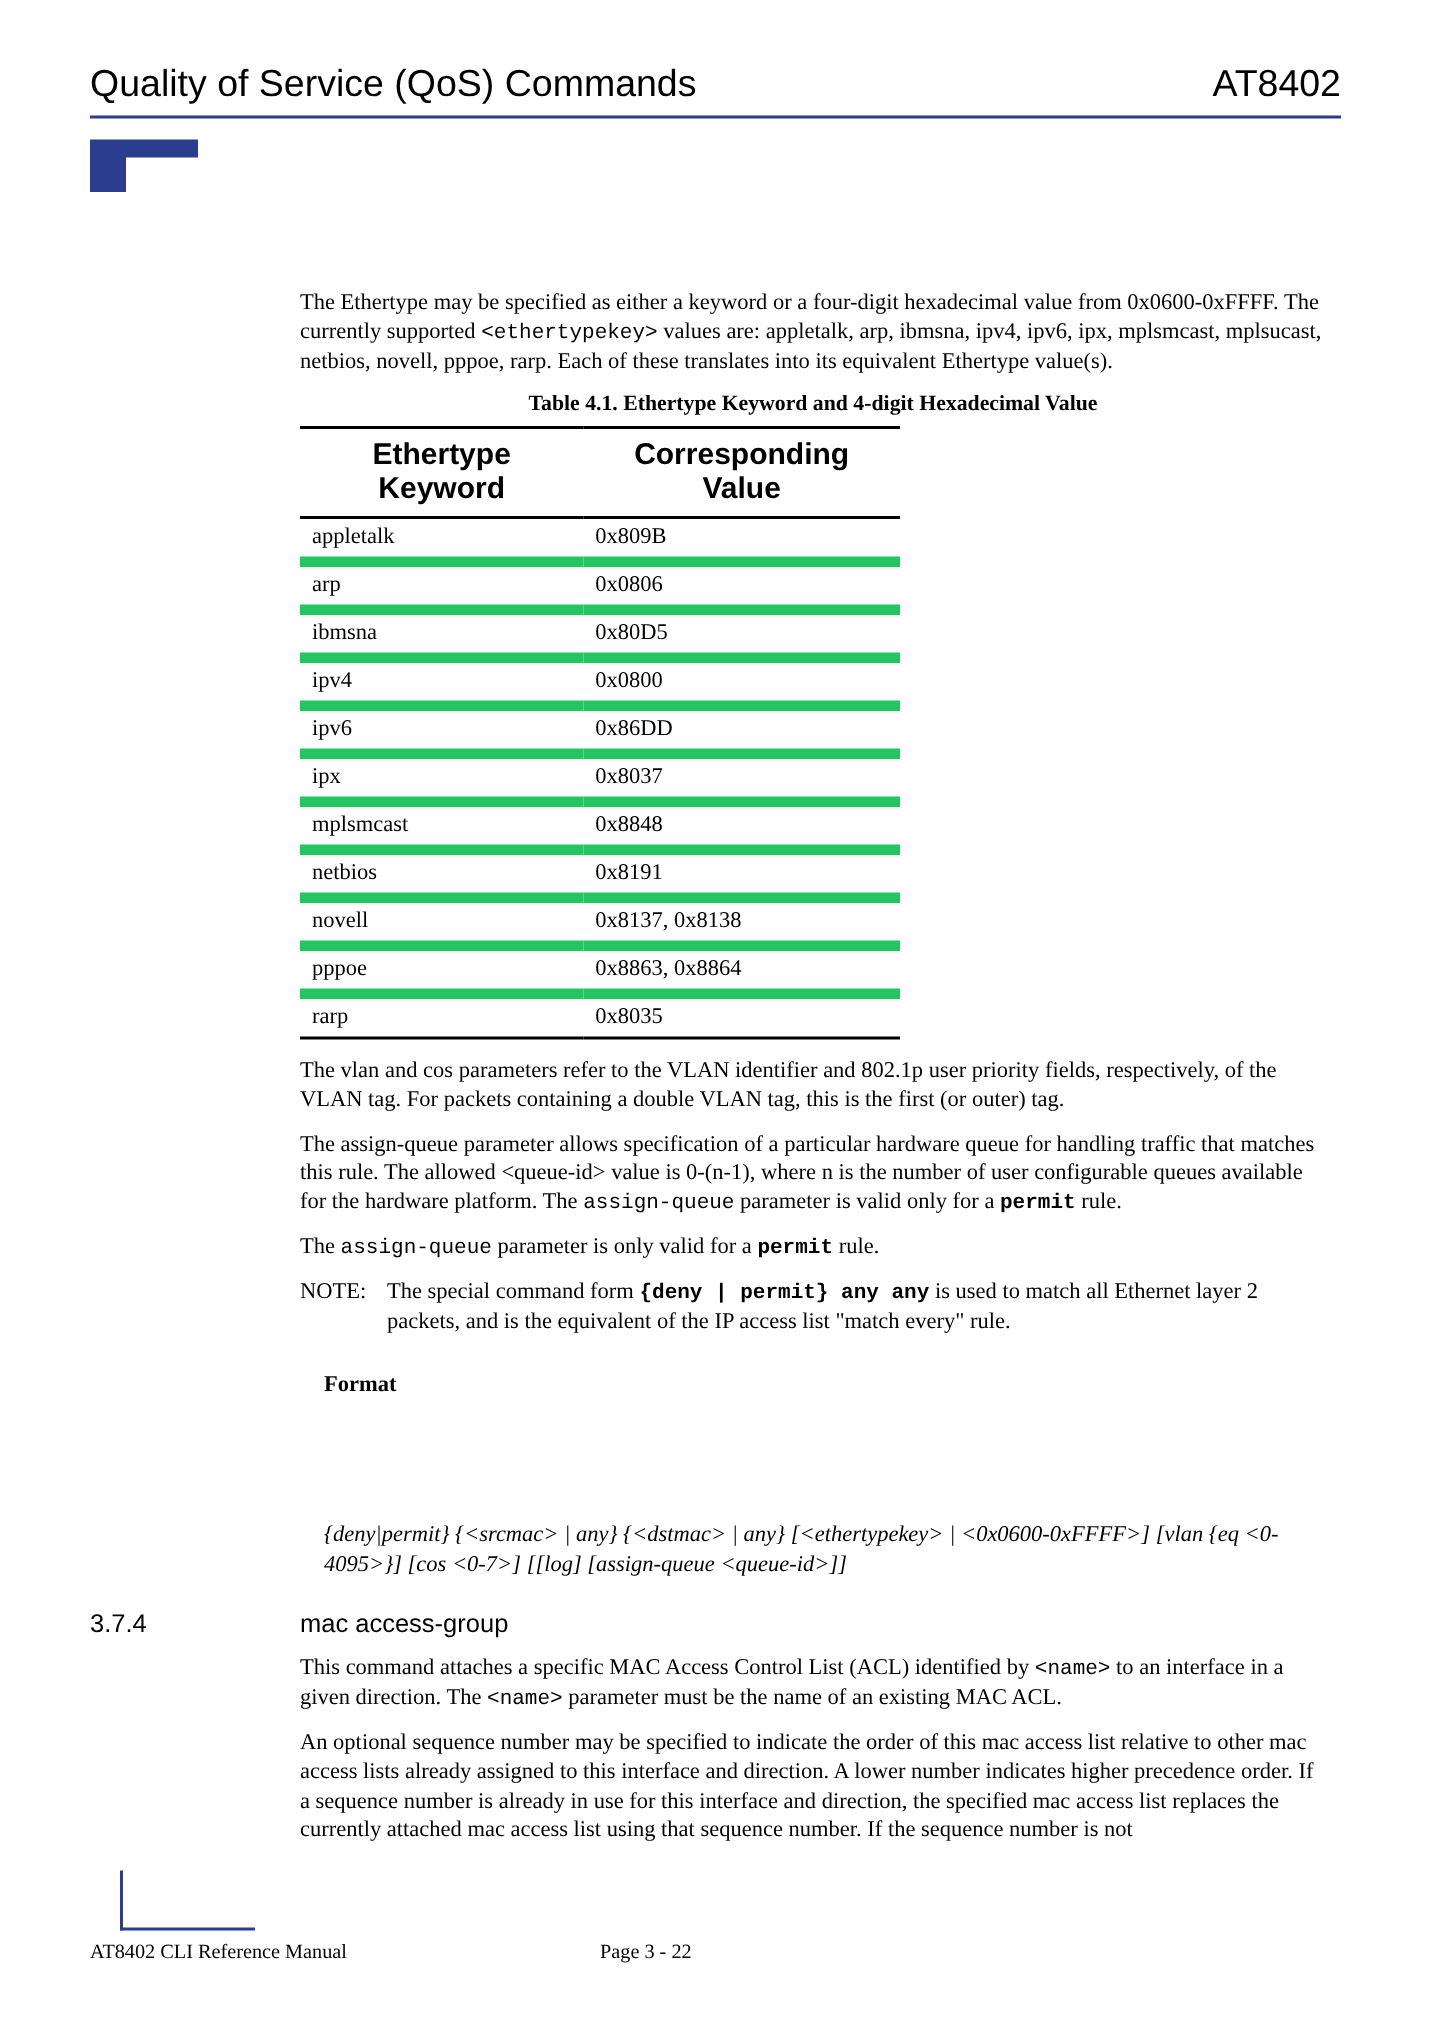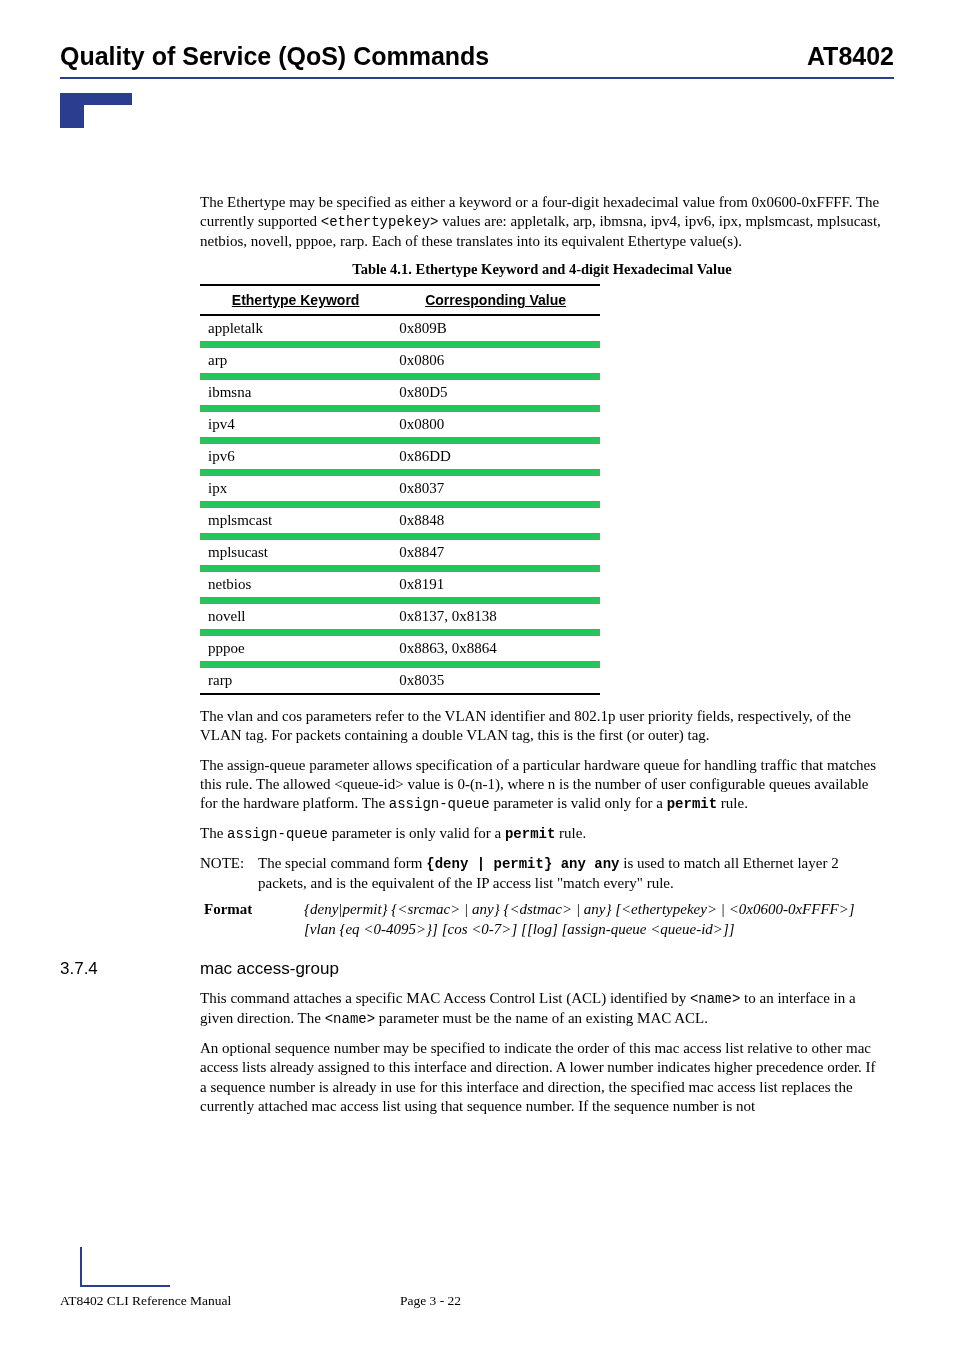--- a/index.html
+++ b/index.html
@@ -17,21 +17,21 @@
   }
   .page {
     padding: 42px 60px 0 60px;
     box-sizing: border-box;
   }
   .header-row {
     display: flex;
     justify-content: space-between;
     align-items: baseline;
     font-family: Arial, Helvetica, sans-serif;
-    font-weight: bold;
+    font-weight: normal;
     font-size: 25px;
     padding-bottom: 6px;
   }
   .header-rule {
     border: none;
     border-top: 2px solid #2a3d8f;
     margin: 0 0 14px 0;
   }
   .logo-block {
     position: relative;
@@ -64,38 +64,37 @@
   .bold { font-weight: bold; }
   .table-caption { font-weight: bold; margin: 6px 0 6px 0; font-size: 14.5px; text-align: center; }
   table.eth {
     border-collapse: collapse;
     width: 400px;
     margin-bottom: 12px;
   }
   table.eth th {
     font-family: Arial, Helvetica, sans-serif;
     font-weight: bold;
-    font-size: 14px;
+    font-size: 20px;
     padding: 6px 8px;
     border-top: 2px solid #000;
     border-bottom: 2px solid #000;
     text-align: center;
-    text-decoration: underline;
   }
   table.eth th:first-child { text-align: center; }
   table.eth td {
     padding: 4px 8px;
     border-bottom: 7px solid #22c55e;
     font-size: 15px;
   }
   table.eth tr:last-child td { border-bottom: 2px solid #000; }
-  .note-row { display: flex; margin: 6px 0 6px 0; line-height:1.28; }
+  .note-row { display: flex; margin: 6px 0 22px 0; line-height:1.28; }
   .note-label { width: 58px; flex: 0 0 58px; }
   .note-body { flex: 1; }
-  .def-row { display: flex; margin: 4px 4px; line-height: 1.35; }
+  .def-row { display: flex; margin: 4px 16px; line-height: 1.35; flex-direction: column; }
   .def-label { width: 100px; flex: 0 0 100px; font-weight: bold; }
   .def-body { flex: 1; font-style: italic; }
   .def-body.normal { font-style: normal; }
   .section-row {
     display: flex;
     align-items: baseline;
     font-family: Arial, Helvetica, sans-serif;
     font-weight: normal;
     font-size: 17px;
     margin: 20px 0 10px 0;
@@ -189,24 +188,20 @@
           </tr>
         <tr>
             <td>ipx</td>
             <td>0x8037</td>
           </tr>
         <tr>
             <td>mplsmcast</td>
             <td>0x8848</td>
           </tr>
         <tr>
-            <td>mplsucast</td>
-            <td>0x8847</td>
-          </tr>
-        <tr>
             <td>netbios</td>
             <td>0x8191</td>
           </tr>
         <tr>
             <td>novell</td>
             <td>0x8137, 0x8138</td>
           </tr>
         <tr>
             <td>pppoe</td>
             <td>0x8863, 0x8864</td>

